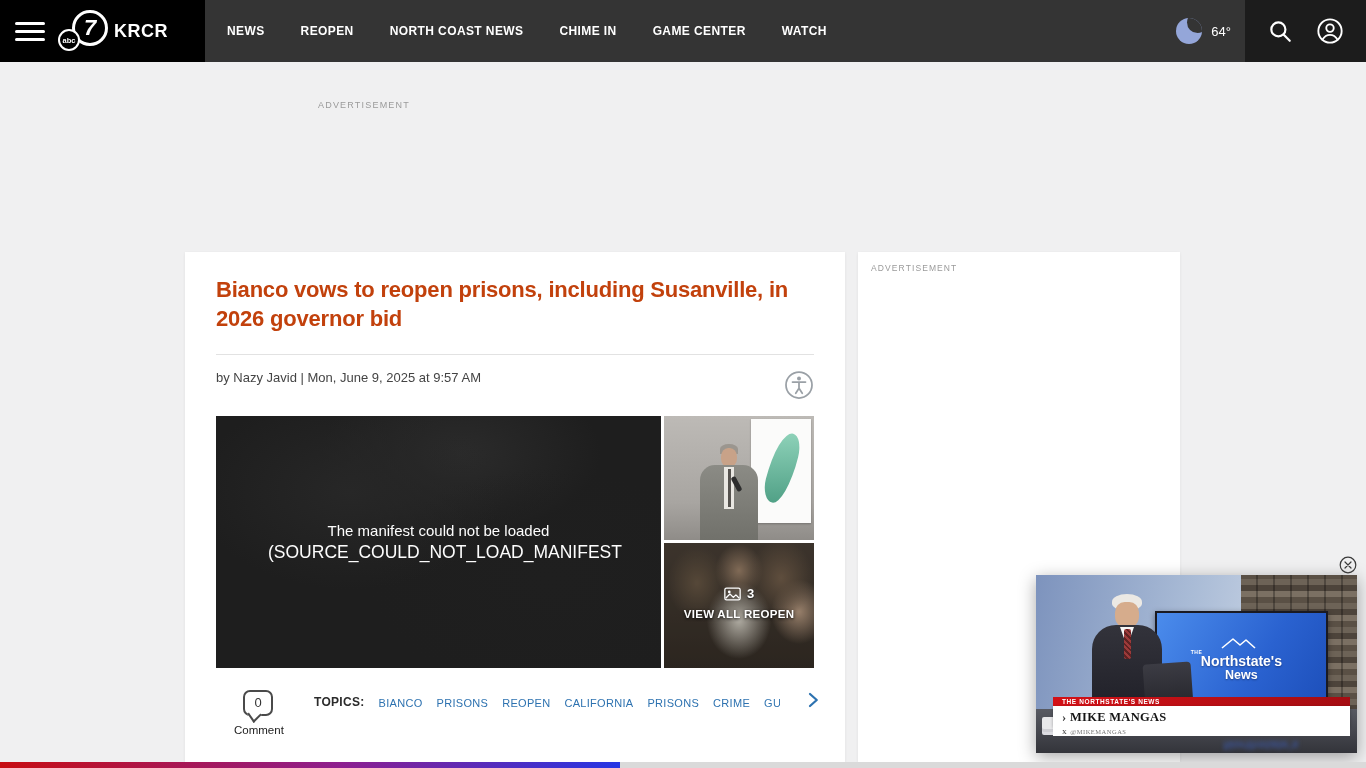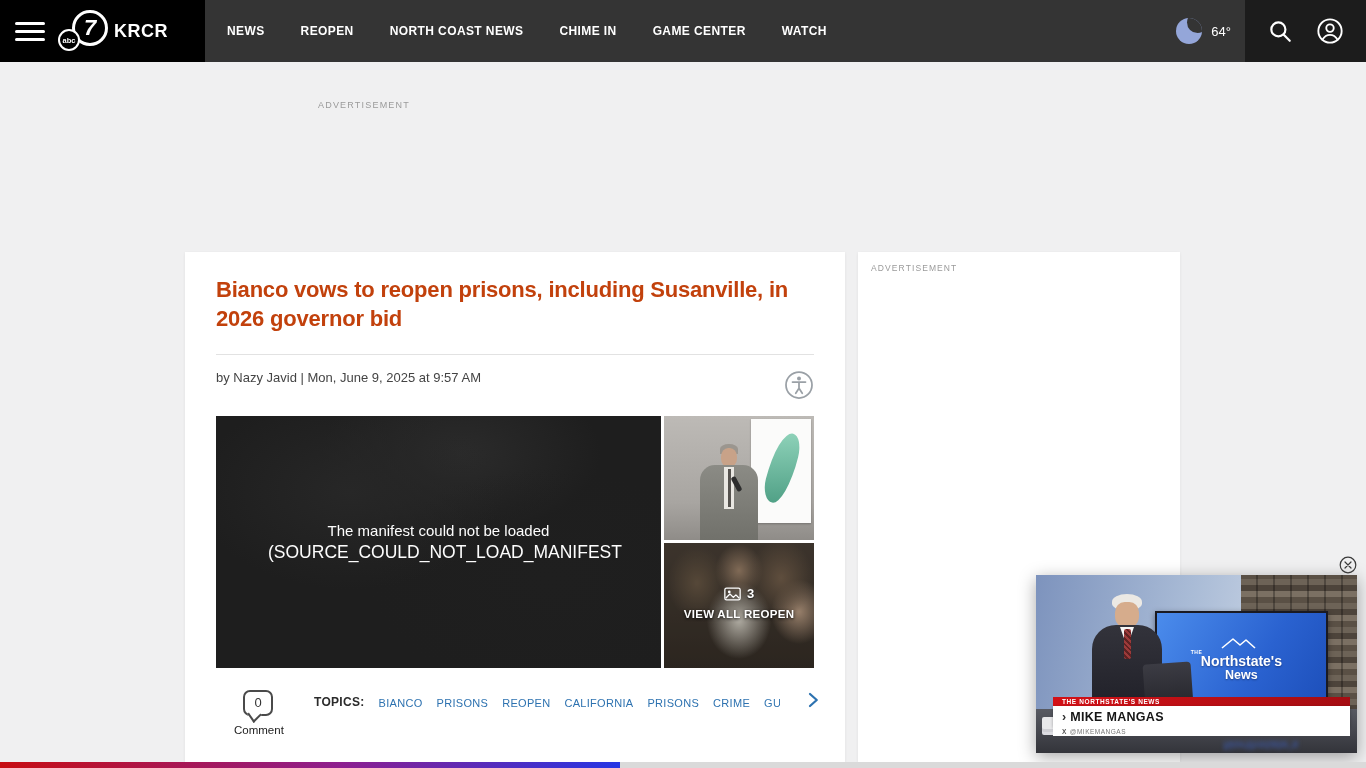--- a/index.html
+++ b/index.html
@@ -99,21 +99,21 @@
   .sv-face { position:absolute; left:79px; top:27px; width:24px; height:26px; background:#d6ac8c; border-radius:40% 40% 45% 45%; }
   .sv-body { position:absolute; left:56px; top:50px; width:70px; height:72px; background:linear-gradient(#33333b,#23232b); border-radius:24px 24px 0 0; }
   .sv-shirt { position:absolute; left:84px; top:52px; width:14px; height:20px; background:#f5f5f5; clip-path:polygon(0 0,100% 0,50% 100%); }
   .sv-tie { position:absolute; left:88px; top:54px; width:7px; height:30px; background:repeating-linear-gradient(45deg,#9c3a3a 0 2px,#5f2222 2px 4px); border-radius:2px; }
   .sv-monitor { position:absolute; left:108px; top:88px; width:48px; height:44px; background:linear-gradient(#3c3c44,#26262c); border-radius:4px; transform:rotate(-4deg); }
   .sv-desk { position:absolute; left:0; bottom:0; width:100%; height:44px; background:linear-gradient(#585a62,#33343a); }
   .sv-papers { position:absolute; left:6px; bottom:24px; width:42px; height:12px; background:#e8e8ea; border-radius:2px; box-shadow:0 3px 0 #cfcfd4, 0 6px 0 #dddde2; }
   .sv-reflection { position:absolute; left:150px; bottom:0px; width:150px; text-align:center; color:rgba(60,100,210,.55); font-weight:bold; font-size:13px; filter:blur(2px); transform:scaleY(-1); }
   .sv-lower { position:absolute; left:17px; right:7px; bottom:17px; }
   .sv-banner { height:9px; background:linear-gradient(90deg,#d31117,#a50d12); display:flex; align-items:center; padding-left:9px; color:#fff; font-size:6.5px; font-weight:bold; letter-spacing:.6px; }
-  .sv-namebar { height:21px; background:#fff; display:flex; flex-direction:column; justify-content:center; padding-left:9px; box-shadow:0 1px 3px rgba(0,0,0,.3); }
+  .sv-namebar { height:21px; background:#fff; display:flex; flex-direction:column; justify-content:center; padding-left:9px; box-shadow:0 1px 3px rgba(0,0,0,.3);font-family:Liberation Serif, serif; }
   .sv-name { font-size:12.5px; font-weight:800; color:#151515; letter-spacing:.3px; line-height:12px; }
   .sv-name::before { content:"› "; color:#333; font-weight:bold; }
   .sv-handle { font-size:6.5px; color:#777; letter-spacing:.5px; line-height:8px; display:flex; gap:3px; align-items:center; padding-left:9px; }
   .x-glyph { font-weight:bold; color:#555; font-size:6.5px; }
 
   
   .footer-strip { position:absolute; left:0; right:0; bottom:0; height:6px; background:#dadada; z-index:70; }
   .footer-gradient { width:620px; height:6px; background:linear-gradient(90deg,#c70d12 0%,#8d1f8f 55%,#2637e4 100%); }
 </style>
 </head>

